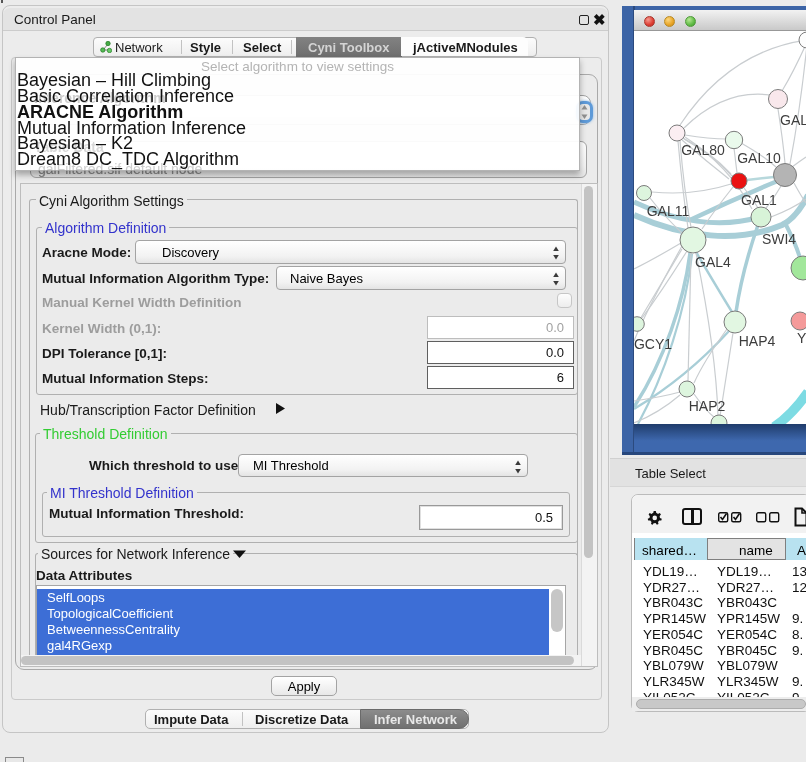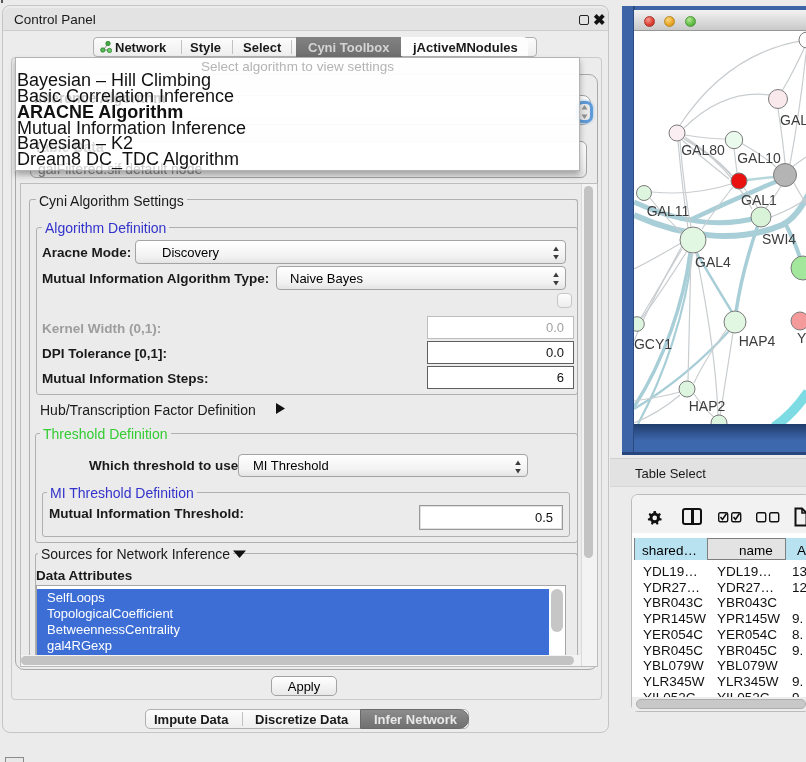--- a/index.html
+++ b/index.html
@@ -28,21 +28,21 @@
 <div class="abs" style="left:593px;top:11px;font-size:15px;font-weight:bold;color:#111;">✖</div>
 
 <div class="abs" style="left:93px;top:37px;width:444px;height:20px;background:linear-gradient(#fcfcfc,#eeeeee);border:1px solid #b0b0b0;border-radius:4px;"></div>
 <svg class="abs" style="left:100px;top:41px;" width="12" height="12" viewBox="0 0 12 12">
   <line x1="3" y1="9" x2="8" y2="3" stroke="#888" stroke-width="1"></line>
   <line x1="3" y1="9" x2="9" y2="9" stroke="#888" stroke-width="1"></line>
   <circle cx="8" cy="2.5" r="2.2" fill="#44aa44" stroke="#227722" stroke-width="0.7"></circle>
   <circle cx="2.8" cy="9" r="2.2" fill="#55bb55" stroke="#227722" stroke-width="0.7"></circle>
   <circle cx="9.5" cy="9.5" r="2.2" fill="#66cc66" stroke="#227722" stroke-width="0.7"></circle>
 </svg>
-<div class="abs" style="left:115px;top:40px;font-size:13px;font-weight:bold;color:#1a1a1a;">Network</div>
+<div class="abs" style="left:115px;top:40px;font-size:13px;font-weight:normal;color:#1a1a1a;">Network</div>
 <div class="abs" style="left:181px;top:40px;width:1px;height:14px;background:#c2c2c2;"></div>
 <div class="abs" style="left:190px;top:40px;font-size:13px;font-weight:bold;color:#1a1a1a;">Style</div>
 <div class="abs" style="left:232px;top:40px;width:1px;height:14px;background:#c2c2c2;"></div>
 <div class="abs" style="left:243px;top:40px;font-size:13px;font-weight:bold;color:#1a1a1a;">Select</div>
 <div class="abs" style="left:291px;top:40px;width:1px;height:14px;background:#c2c2c2;"></div>
 <div class="abs" style="left:296px;top:37px;width:106px;height:20px;background:linear-gradient(#828282,#6e6e6e);"></div>
 <div class="abs" style="left:308px;top:40px;font-size:13px;font-weight:bold;color:#d4d4d4;">Cyni Toolbox</div>
 <div class="abs" style="left:401px;top:37px;width:127px;height:19px;background:#fdfdfd;border-radius:0 5px 0 0;"></div>
 <div class="abs" style="left:413px;top:40px;font-size:13px;font-weight:bold;color:#1a1a1a;">jActiveMNodules</div>
 
@@ -100,20 +100,21 @@
       </svg>
 </div>
 <div class="abs lbl bold" style="left:42px;top:271px;">Mutual Information Algorithm Type:</div>
 <div class="abs combo" style="left:276px;top:266px;width:290px;height:24px;">
   <span style="position:absolute;left:13px;top:4px;">Naive Bayes</span>
   <svg style="position:absolute;right:4px;top:5px;" width="10" height="14" viewBox="0 0 10 14">
         <path d="M5 0.5 L7.8 5 L2.2 5 Z" fill="#3a3a3a"></path>
         <path d="M5 13.5 L7.8 9 L2.2 9 Z" fill="#3a3a3a"></path>
       </svg>
 </div>
+<div class="abs lbl bold gray" style="left:42px;top:295px;">Manual Kernel Width Definition</div>
 <div class="abs" style="left:557px;top:293px;width:15px;height:15px;border:1px solid #c6c6c6;border-radius:4px;background:linear-gradient(#fdfdfd,#ededed);"></div>
 <div class="abs lbl bold gray" style="left:42px;top:321px;">Kernel Width (0,1):</div>
 <div class="abs field" style="left:427px;top:316px;width:147px;height:23px;border:1px solid #bdbdbd;color:#a2a2a2;padding:3px 9px 0 0;">0.0</div>
 <div class="abs lbl bold" style="left:42px;top:346px;">DPI Tolerance [0,1]:</div>
 <div class="abs field" style="left:427px;top:341px;width:147px;height:23px;border:1px solid #5f5f5f;color:#111;padding:3px 9px 0 0;">0.0</div>
 <div class="abs lbl bold" style="left:42px;top:371px;">Mutual Information Steps:</div>
 <div class="abs field" style="left:427px;top:366px;width:147px;height:23px;border:1px solid #5f5f5f;color:#111;padding:3px 9px 0 0;">6</div>
 
 <div class="abs" style="left:40px;top:402px;font-size:14px;color:#1a1a1a;">Hub/Transcription Factor Definition</div>
 <svg class="abs" style="left:274px;top:402px;" width="12" height="13" viewBox="0 0 12 13">

